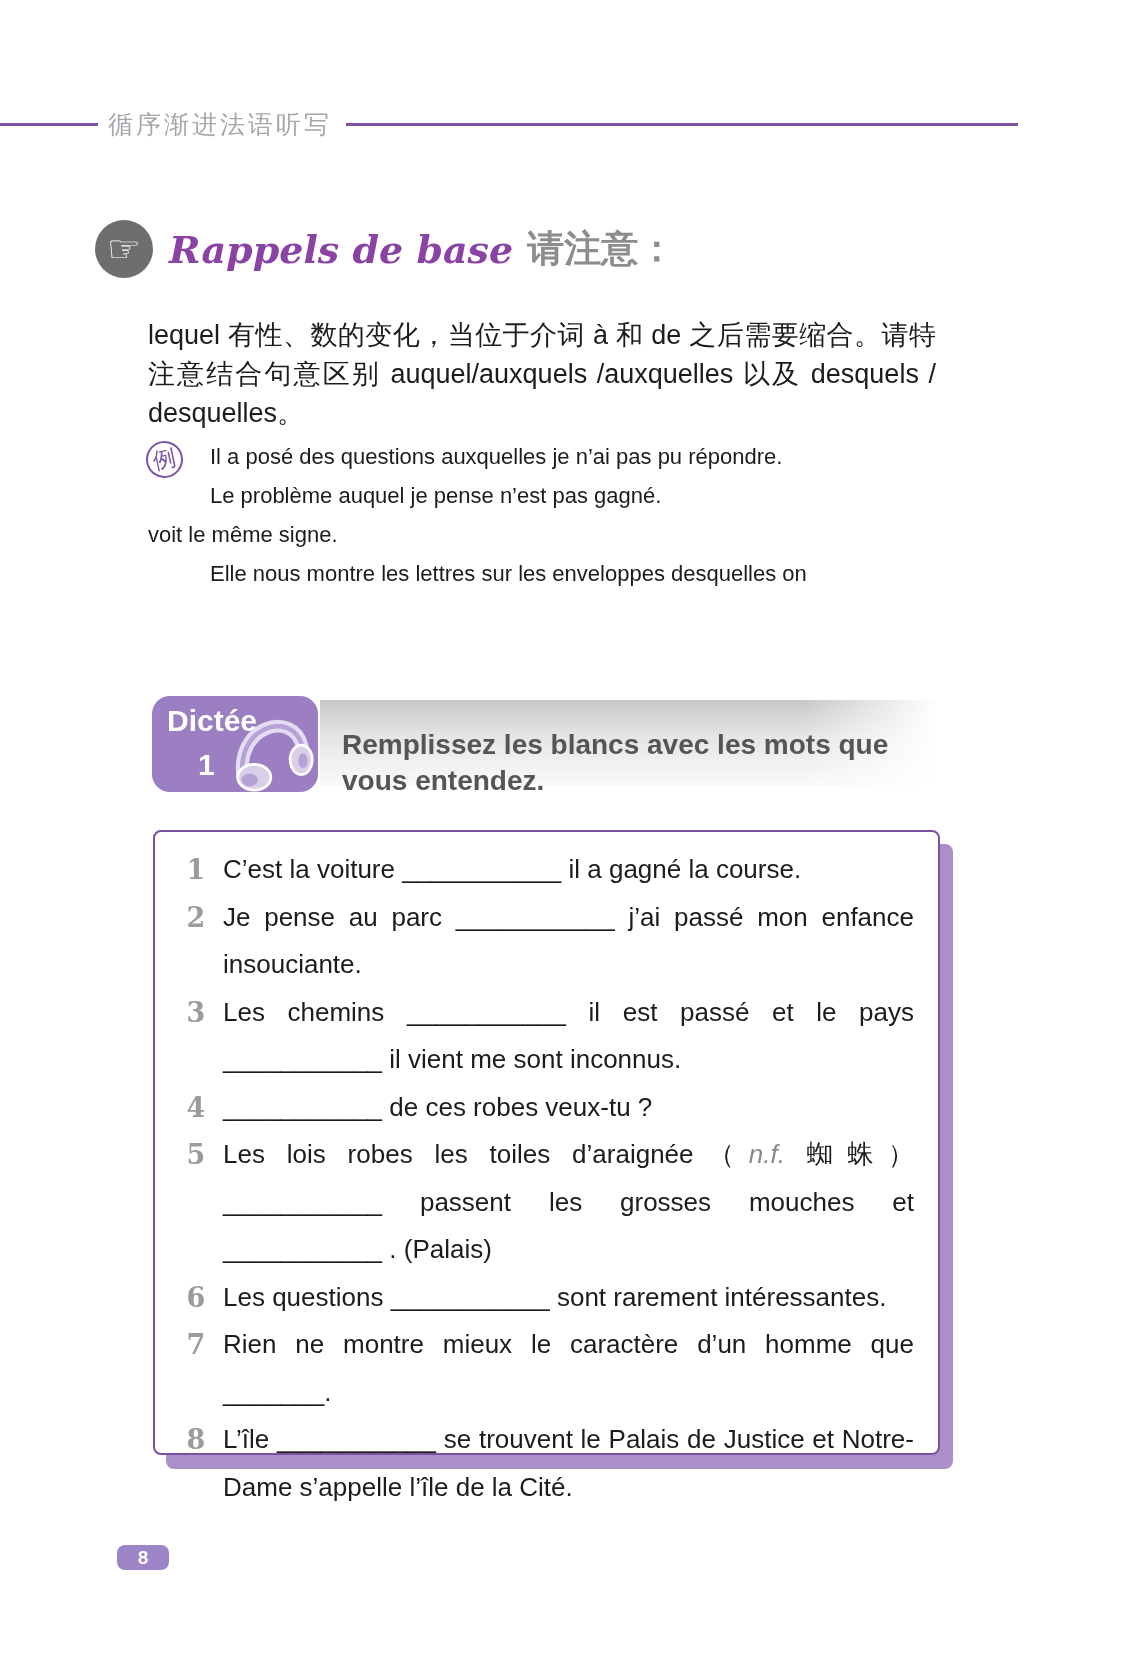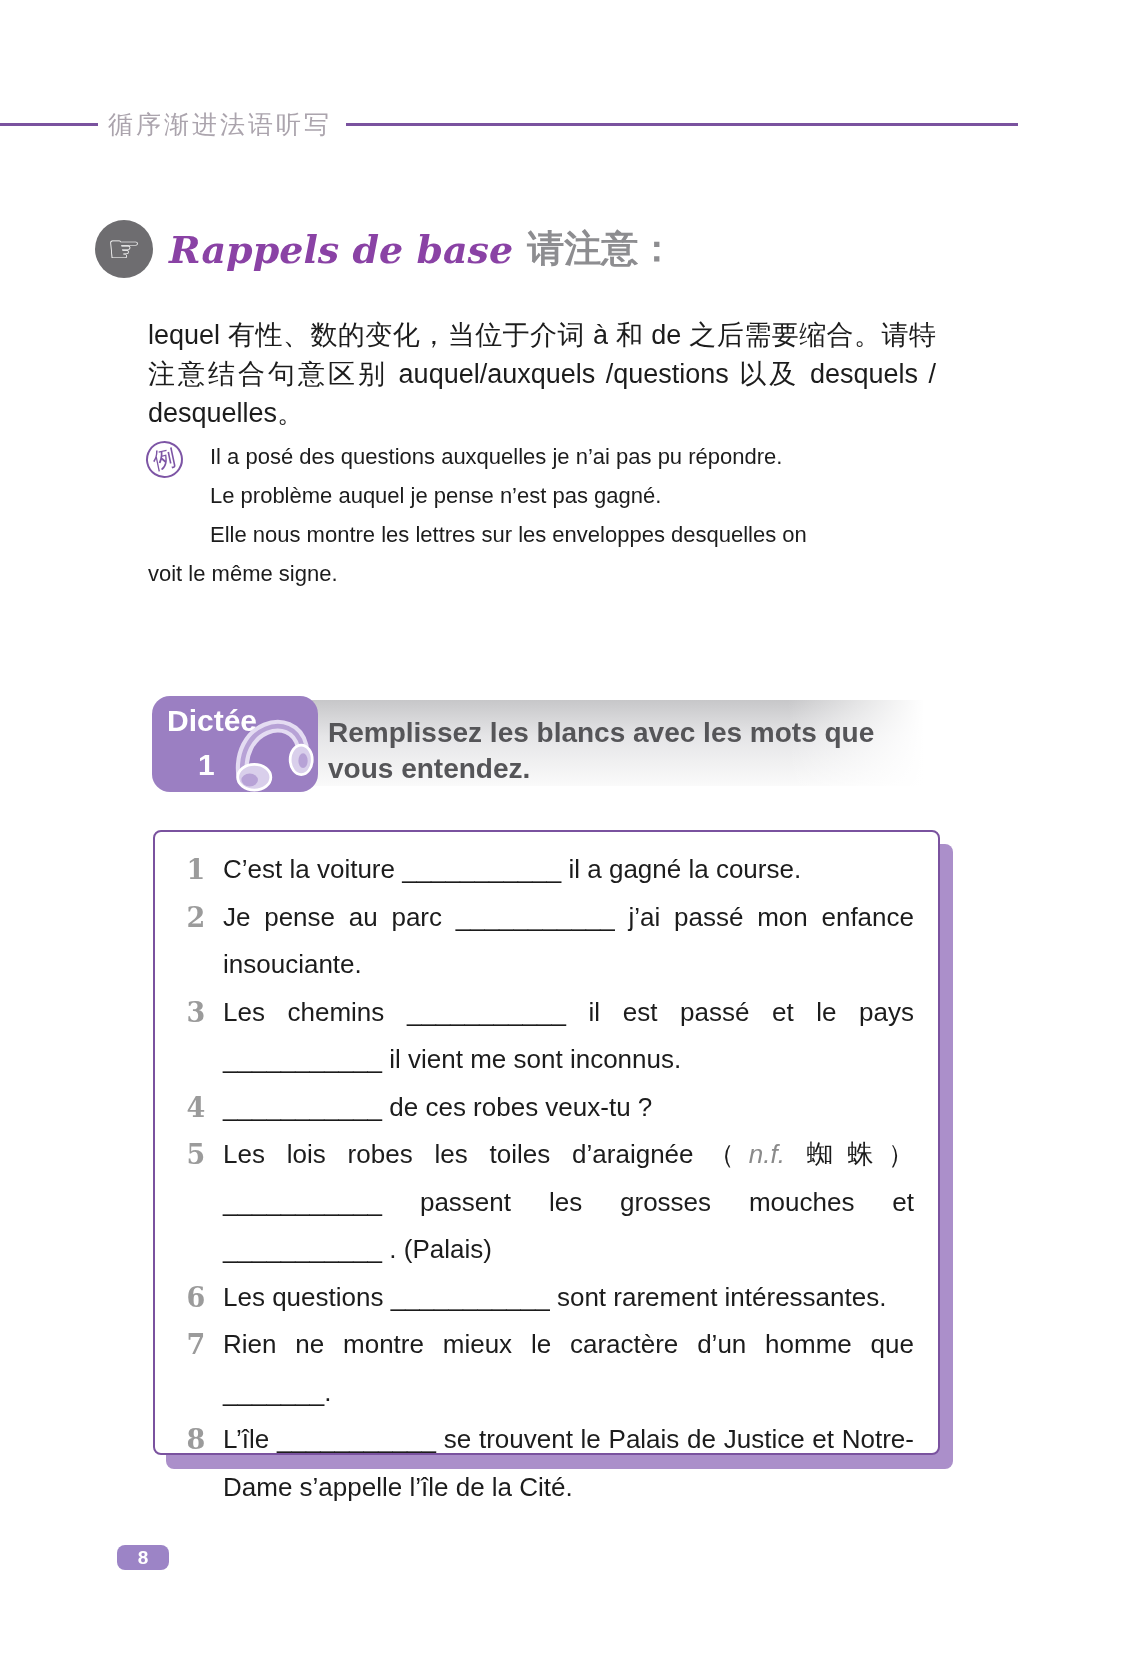--- a/index.html
+++ b/index.html
@@ -30,25 +30,25 @@
   
   .example { position:absolute; top:437px; left:148px; width:792px; }
   .example-marker { position:absolute; left:-2px; top:4px; width:37px; height:37px; border:2px solid #7d55a5;
                     border-radius:50%; color:#7d55a5; font-size:23px; display:flex; align-items:center;
                     justify-content:center; transform:rotate(-12deg); }
   .ex-line { font-size:22px; color:#1c1c1c; height:39px; line-height:39px; white-space:nowrap; }
   .ex-line.indent { padding-left:62px; }
 
   
   .dictee { position:absolute; top:696px; left:152px; width:790px; height:100px; }
-  .instruction-bar { position:absolute; left:154px; top:4px; width:618px; height:86px;
+  .instruction-bar { position:absolute; left:168px; top:4px; width:618px; height:86px;
       background:
         linear-gradient(to right, rgba(255,255,255,0) 78%, #ffffff 100%),
         linear-gradient(to bottom, #c7c7c9 0%, #e5e5e7 42%, #fafafa 100%);
-      padding:15px 0 0 22px; }
+      padding:27px 0 0 22px; }
   .instruction-bar p { width:585px; font-size:28px; line-height:36px; font-weight:bold; color:#555558; }
   .dictee-badge { position:absolute; left:0; top:0; width:166px; height:96px; background:#9b7fc2;
                   border-radius:18px; overflow:hidden; }
   .badge-label { position:absolute; left:15px; top:8px; font-size:30px; font-weight:bold; color:#ffffff; }
   .badge-number { position:absolute; left:46px; top:52px; font-size:30px; font-weight:bold; color:#ffffff; }
   .headphones { position:absolute; right:2px; top:4px; width:94px; height:92px; }
 
   
   .exercise-box { position:absolute; top:830px; left:153px; width:787px; height:625px; background:#ffffff;
                   border:2px solid #7a529f; border-radius:8px; box-shadow:13px 14px 0 #ab8fca;
@@ -78,31 +78,31 @@
   <section class="section-heading">
     <span class="hand-badge">
       <span>☞</span>
     </span>
     <span class="title-fr">Rappels de base</span>
     <span class="title-zh">请注意：</span>
   </section>
 
   <div class="intro">
     <div class="intro-line just">lequel 有性、数的变化，当位于介词 à 和 de 之后需要缩合。请特别</div>
-    <div class="intro-line just">注意结合句意区别 auquel/auxquels /questions 以及 desquels /</div>
+    <div class="intro-line just">注意结合句意区别 auquel/auxquels /auxquelles 以及 desquels /</div>
     <div class="intro-line">desquelles。</div>
   </div>
 
   <div class="example">
     <span class="example-marker">例</span>
     <div class="example-lines">
       <div class="ex-line indent">Il a posé des questions auxquelles je n’ai pas pu répondre.</div>
       <div class="ex-line indent">Le problème auquel je pense n’est pas gagné.</div>
+      <div class="ex-line">voit le même signe.</div>
       <div class="ex-line indent">Elle nous montre les lettres sur les enveloppes desquelles on</div>
-      <div class="ex-line">voit le même signe.</div>
     </div>
   </div>
 
   <div class="dictee">
     <div class="instruction-bar">
       <p>Remplissez les blancs avec les mots que vous entendez.</p>
     </div>
     <div class="dictee-badge">
       <span class="badge-label">Dictée</span>
       <span class="badge-number">1</span>

